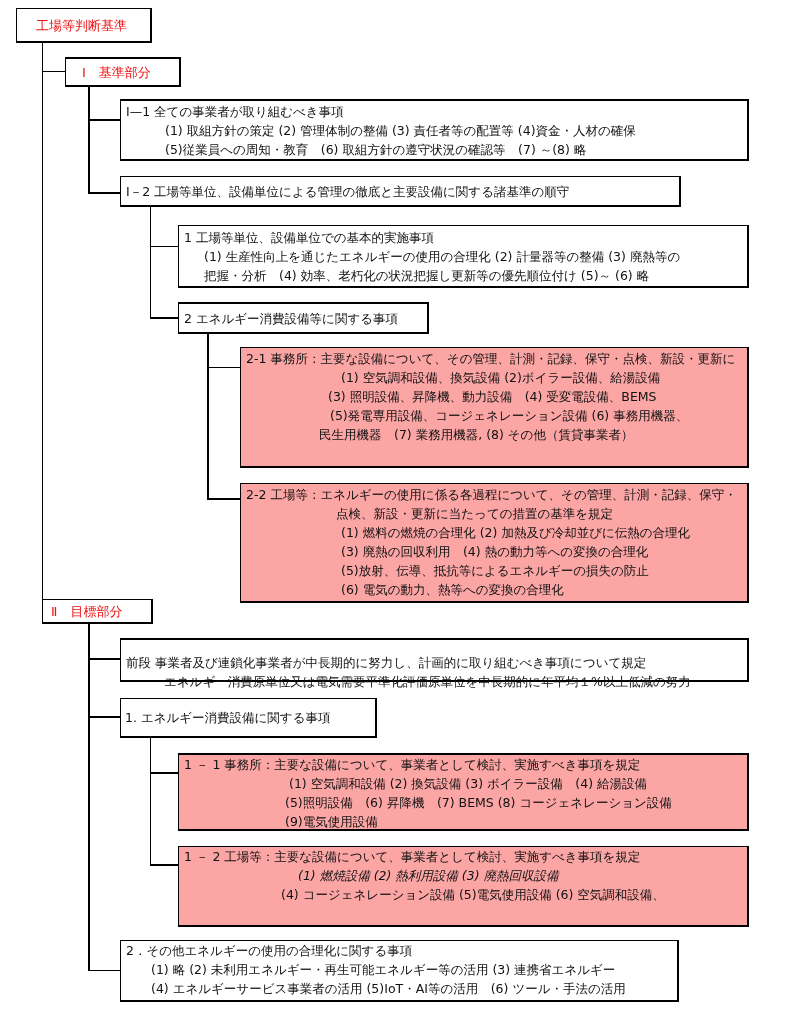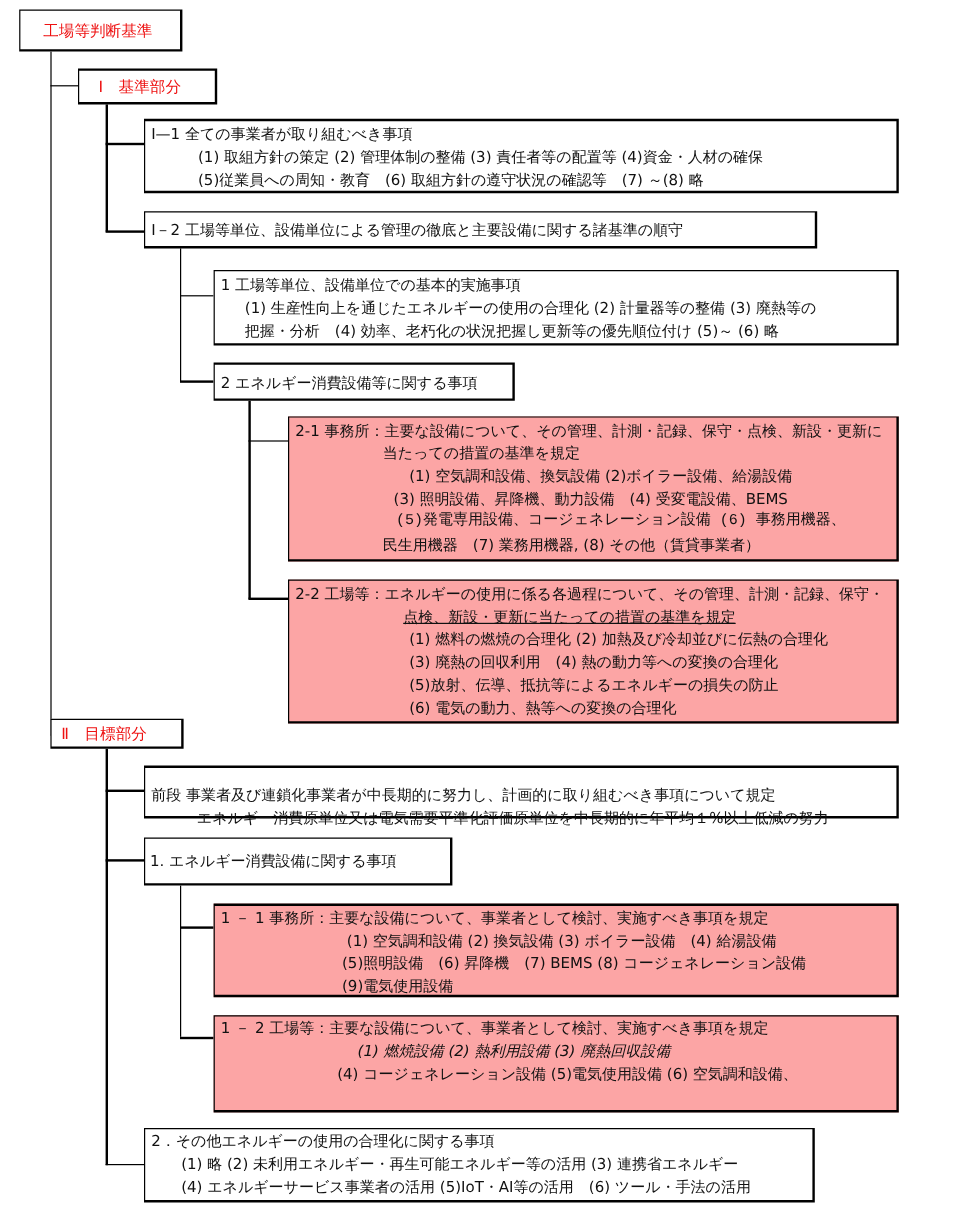--- a/index.html
+++ b/index.html
@@ -65,30 +65,29 @@
   <span class="line" style="padding-left:20px;">(1) 生産性向上を通じたエネルギーの使用の合理化  (2) 計量器等の整備  (3) 廃熱等の</span>
   <span class="line" style="padding-left:20px;">把握・分析　(4) 効率、老朽化の状況把握し更新等の優先順位付け  (5)～ (6) 略</span>
 </div>
 
 <div class="box thick" style="left:178px;top:302px;width:251px;height:32px;padding:5px 5px;">
   <span class="line">2  エネルギー消費設備等に関する事項</span>
 </div>
 
 <div class="box yellow" style="left:240px;top:347px;width:509px;height:121px;padding:1px 5px;line-height:19px;">
   <span class="line">2-1  事務所：主要な設備について、その管理、計測・記録、保守・点検、新設・更新に</span>
-  <span class="line" style="padding-left:73px;">当たっての措置の基準を規定</span>
   <span class="line" style="padding-left:95px;">(1) 空気調和設備、換気設備  (2)ボイラー設備、給湯設備</span>
   <span class="line" style="padding-left:82px;">(3) 照明設備、昇降機、動力設備　(4) 受変電設備、BEMS</span>
-  <span class="line" style="padding-left:84px;font-family:Liberation Mono, monospace;">(5)発電専用設備、コージェネレーション設備  (6) 事務用機器、</span>
+  <span class="line" style="padding-left:84px;">(5)発電専用設備、コージェネレーション設備  (6) 事務用機器、</span>
   <span class="line" style="padding-left:73px;">民生用機器　(7) 業務用機器, (8) その他（賃貸事業者）</span>
 </div>
 
 <div class="box yellow" style="left:240px;top:483px;width:509px;height:120px;padding:1px 5px;line-height:19px;">
   <span class="line">2-2  工場等：エネルギーの使用に係る各過程について、その管理、計測・記録、保守・</span>
-  <span class="line" style="padding-left:90px;text-decoration:underline;">点検、新設・更新に当たっての措置の基準を規定</span>
+  <span class="line" style="padding-left:90px;">点検、新設・更新に当たっての措置の基準を規定</span>
   <span class="line" style="padding-left:95px;">(1) 燃料の燃焼の合理化  (2) 加熱及び冷却並びに伝熱の合理化</span>
   <span class="line" style="padding-left:95px;">(3) 廃熱の回収利用　(4) 熱の動力等への変換の合理化</span>
   <span class="line" style="padding-left:95px;">(5)放射、伝導、抵抗等によるエネルギーの損失の防止</span>
   <span class="line" style="padding-left:95px;">(6) 電気の動力、熱等への変換の合理化</span>
 </div>
 
 <div class="box" style="left:42px;top:599px;width:111px;height:25px;padding:2px 0 0 8px;">
   <span class="red">Ⅱ　目標部分</span>
 </div>
 

